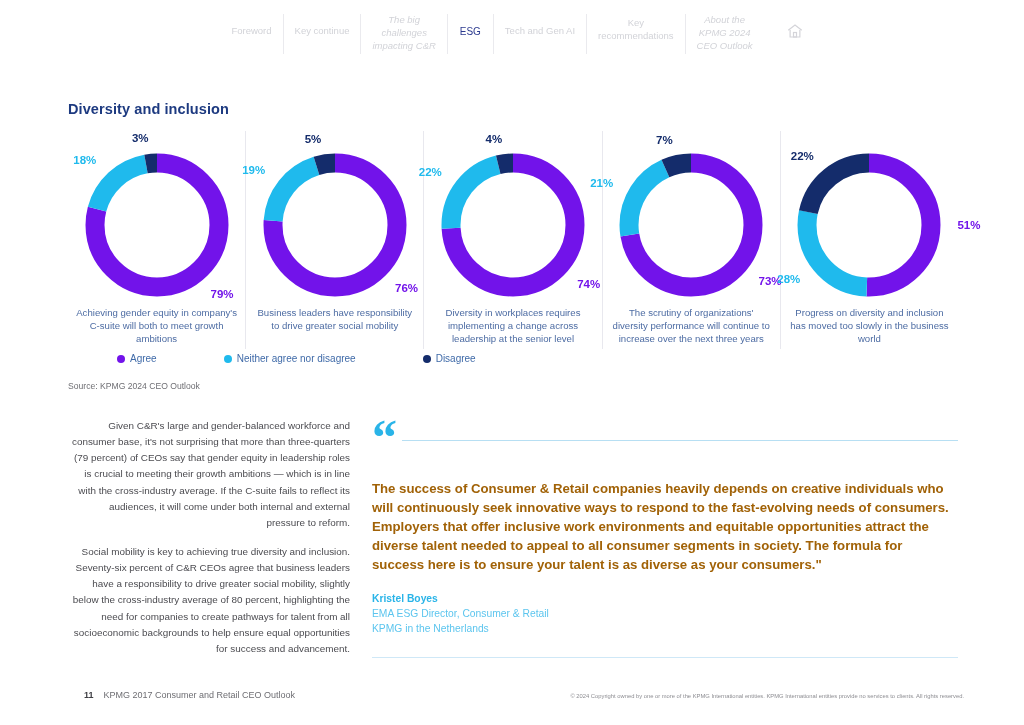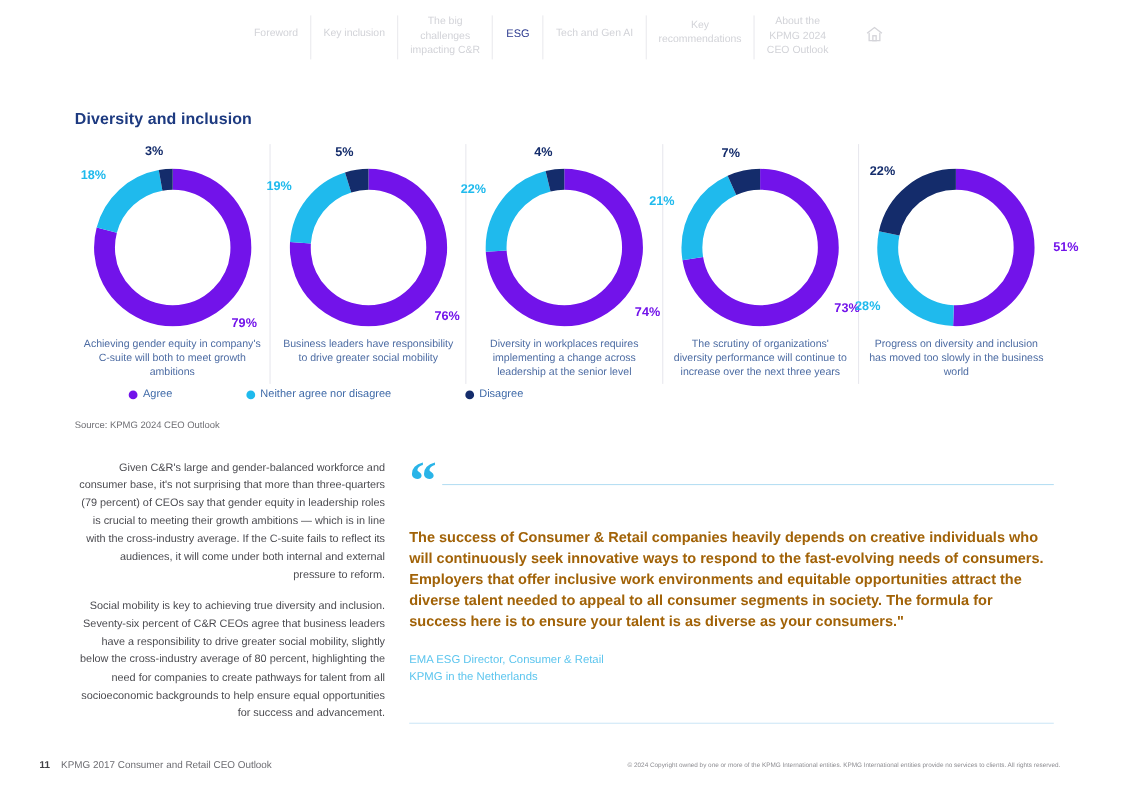--- a/index.html
+++ b/index.html
@@ -42,21 +42,21 @@
   .nav-item:last-of-type { border-right: none; }
   .nav-item.active {
     color: #1a3majorc;
     color: #2c3a8f;
     font-weight: normal;
     font-size: 10px;
     padding-top: 11px;
   }
   .nav-item.one-line { padding-top: 11px; }
   .nav-item.two-line { padding-top: 3px; }
-  .nav-item.three-line { padding-top: 0px; }
+  .nav-item.three-line { padding-top: 0px; font-style: italic; }
   .home-icon {
     display: flex;
     align-items: flex-start;
     justify-content: center;
     padding: 8px 0 0 22px;
   }
 
   
   .section-title {
     position: absolute;
@@ -209,21 +209,21 @@
     height: 1px;
     background: #cfe8f7;
   }
 
   
   .footer {
     position: absolute;
     left: 0;
     top: 690px;
     width: 1002px;
-    padding: 0 36px;
+    padding: 0 84px;
     display: flex;
     align-items: baseline;
   }
   .page-num {
     font-size: 9px;
     font-weight: bold;
     color: #3f3f44;
     margin-right: 10px;
   }
   .footer-title {
@@ -238,21 +238,21 @@
     color: #8d8d92;
     white-space: nowrap;
   }
 </style>
 </head>
 <body>
 
 <div class="nav">
   <div class="nav-inner" id="nav-items">
       <div class="nav-item one-line">Foreword</div>
-      <div class="nav-item one-line">Key inclusion</div>
+      <div class="nav-item one-line">Key continue</div>
       <div class="nav-item three-line">The big
 challenges
 impacting C&amp;R</div>
       <div class="nav-item one-line active">ESG</div>
       <div class="nav-item one-line">Tech and Gen AI</div>
       <div class="nav-item two-line">Key
 recommendations</div>
       <div class="nav-item three-line">About the
 KPMG 2024
 CEO Outlook</div>
@@ -358,20 +358,21 @@
   <p>Social mobility is key to achieving true diversity and inclusion. Seventy-six percent of C&amp;R CEOs agree that business leaders have a responsibility to drive greater social mobility, slightly below the cross-industry average of 80 percent, highlighting the need for companies to create pathways for talent from all socioeconomic backgrounds to help ensure equal opportunities for success and advancement.</p>
 </div>
 
 <div class="quote-block">
   <div class="quote-top">
     <div class="quote-mark">“</div>
     <div class="quote-rule"></div>
   </div>
   <div class="quote-text">The success of Consumer &amp; Retail companies heavily depends on creative individuals who will continuously seek innovative ways to respond to the fast-evolving needs of consumers. Employers that offer inclusive work environments and equitable opportunities attract the diverse talent needed to appeal to all consumer segments in society. The formula for success here is to ensure your talent is as diverse as your consumers."</div>
   <div class="attrib">
+    <div class="name">Kristel Boyes</div>
     <div class="role">EMA ESG Director, Consumer &amp; Retail</div>
     <div class="org">KPMG in the Netherlands</div>
   </div>
 </div>
 <div class="quote-bottom-rule"></div>
 
 <div class="footer">
   <span class="page-num">11</span>
   <span class="footer-title">KPMG 2017 Consumer and Retail CEO Outlook</span>
 </div>

